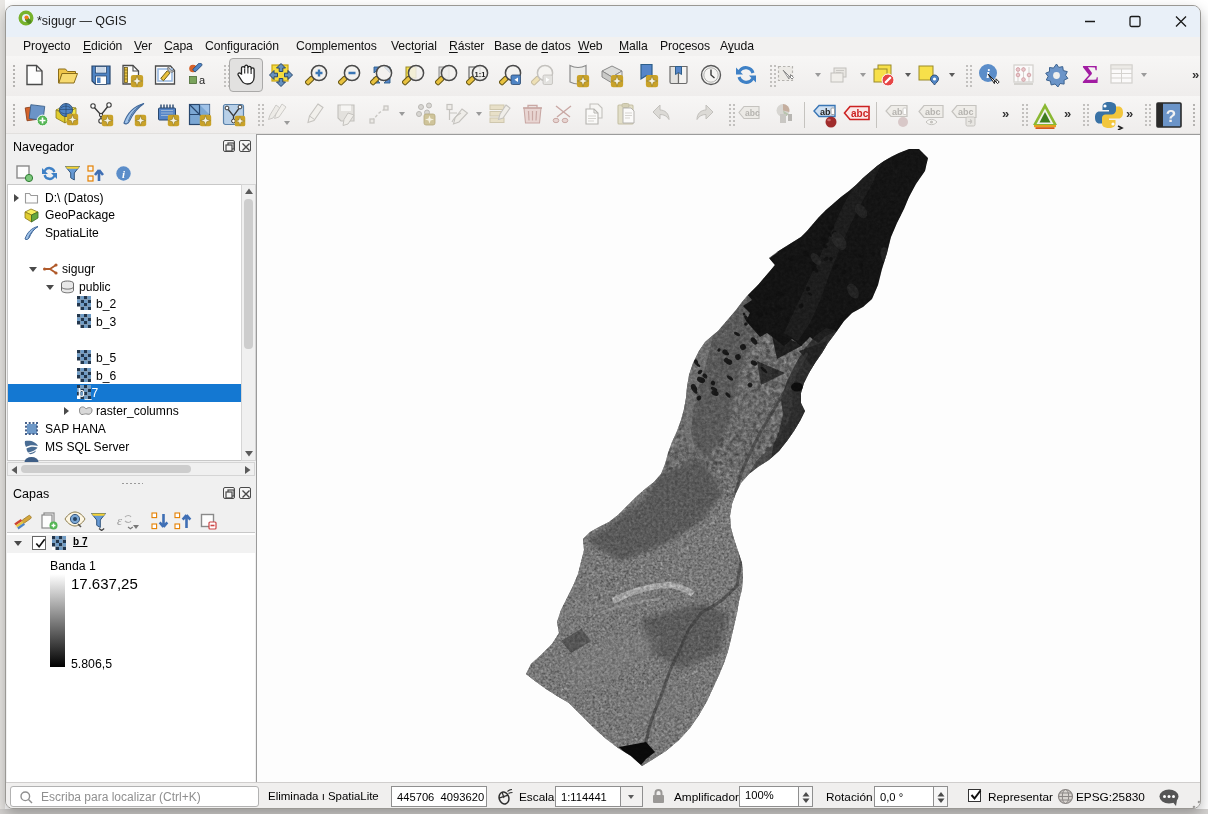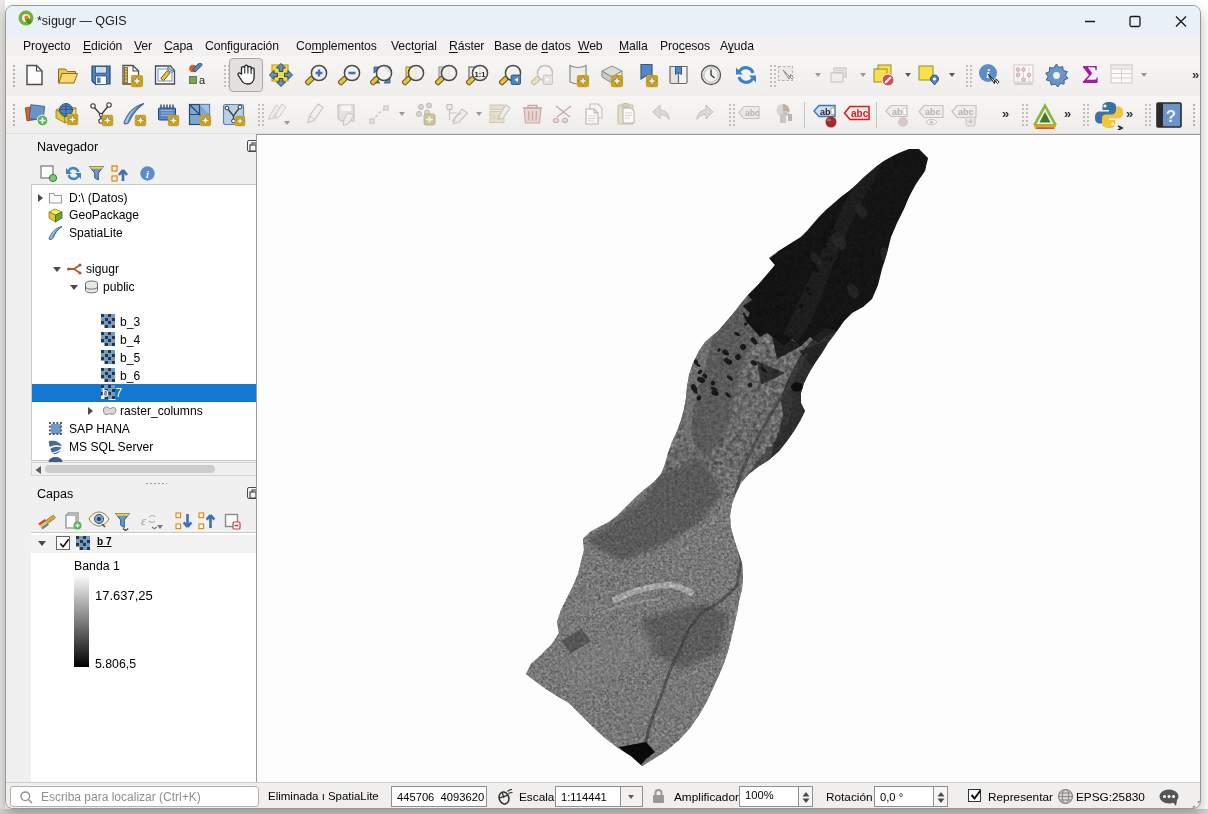--- a/index.html
+++ b/index.html
@@ -21,21 +21,21 @@
 
 #tb1 { position:absolute; left:0; top:50px; width:100%; height:40px; background:linear-gradient(#f7f6f5,#efedec); }
 #tb2 { position:absolute; left:0; top:90px; width:100%; height:38px; background:linear-gradient(#f7f6f5,#efedec); border-bottom:1px solid #e2e0de;padding-left:20px; }
 .grip { position:absolute; width:5px; height:24px; background-image:radial-gradient(circle, #b5b3b1 1px, transparent 1.2px); background-size:4px 4px; }
 .tsep { position:absolute; width:8px; height:24px; background-image:radial-gradient(circle, #c2c0be 0.9px, transparent 1.1px); background-size:4px 4px; }
 svg.ic { position:absolute; }
 .chev { position:absolute; font-size:13px; font-weight:bold; color:#333; letter-spacing:-2px; }
 .dd { position:absolute; width:0; height:0; border-left:3.5px solid transparent; border-right:3.5px solid transparent; border-top:4.5px solid #5a5a5a; }
 .ddg { border-top-color:#9a9a9a; }
 
-#dock { position:absolute; left:0; top:128px; width:250px; height:648px; background:#f0f0f0;margin-left:24px; }
+#dock { position:absolute; left:0; top:128px; width:250px; height:648px; background:#f0f0f0; }
 .ptitle { position:absolute; font-size:12.5px; color:#000; }
 .pbtn { position:absolute; width:12px; height:12px; border:1px solid #4a4a4a; border-radius:2px; background:#f5f5f5; }
 
 #navtree { position:absolute; left:1px; top:50px; width:273px; height:277px; background:#fff; border:1px solid #c8c8c8; border-right:none; }
 .trow { position:absolute; left:0; width:100%; height:18px; font-size:12.1px; color:#000; white-space:nowrap; }
 .trow .lbl { position:absolute; top:2px; }
 .arrow-r { position:absolute; top:5px; width:0; height:0; border-top:4px solid transparent; border-bottom:4px solid transparent; border-left:5px solid #4a4a4a; }
 .arrow-d { position:absolute; top:7px; width:0; height:0; border-left:4px solid transparent; border-right:4px solid transparent; border-top:5px solid #4a4a4a; }
 
 .trow.sel { background:#1478d2; }
@@ -640,31 +640,31 @@
         </div>
       <div class="trow" style="top:93px">
           <div class="arrow-d" style="left:38px"></div>
         <svg class="ic" style="left:52px;top:2px" width="15" height="14" viewBox="0 0 15 14">
             <ellipse cx="7.5" cy="3.2" rx="6" ry="2.2" fill="#e8e8e8" stroke="#6a6a6a" stroke-width="1"></ellipse>
             <path d="M1.5 3.2 v7.4 c0 1.2 2.7 2.2 6 2.2 s6 -1 6 -2.2 V3.2" fill="#e8e8e8" stroke="#6a6a6a" stroke-width="1"></path>
             <path d="M1.5 6.9 c0 1.2 2.7 2.2 6 2.2 s6 -1 6 -2.2" fill="none" stroke="#6a6a6a" stroke-width="1"></path>
           </svg>
         <span class="lbl" style="left:71px">public</span>
         </div>
+      <div class="trow" style="top:110px">
+          <svg class="ic" style="left:69px;top:1px" width="14" height="14">
+            <use href="#rasticon"></use>
+          </svg>
+          <span class="lbl" style="left:88px">b_2</span>
+        </div>
       <div class="trow" style="top:128px">
           <svg class="ic" style="left:69px;top:1px" width="14" height="14">
             <use href="#rasticon"></use>
           </svg>
           <span class="lbl" style="left:88px">b_3</span>
-        </div>
-      <div class="trow" style="top:146px">
-          <svg class="ic" style="left:69px;top:1px" width="14" height="14">
-            <use href="#rasticon"></use>
-          </svg>
-          <span class="lbl" style="left:88px">b_4</span>
         </div>
       <div class="trow" style="top:164px">
           <svg class="ic" style="left:69px;top:1px" width="14" height="14">
             <use href="#rasticon"></use>
           </svg>
           <span class="lbl" style="left:88px">b_5</span>
         </div>
       <div class="trow" style="top:182px">
           <svg class="ic" style="left:69px;top:1px" width="14" height="14">
             <use href="#rasticon"></use>
@@ -808,21 +808,21 @@
       <div style="position:absolute;left:25px;top:3px;width:14px;height:14px;border:1.4px solid #666;background:#fff"></div>
       <svg class="ic" style="left:26.5px;top:3.5px" width="13" height="13" viewBox="0 0 14 14">
           <path d="M2.5 7 L5.5 10.5 L11.5 2.5" stroke="#111" stroke-width="1.8" fill="none"></path>
         </svg>
       <svg class="ic" style="left:45px;top:3px" width="14" height="14">
           <use href="#rasticon"></use>
         </svg>
       <span style="position:absolute;left:66px;top:3px;font-size:10px;font-weight:bold;text-decoration:underline">b 7</span>
       <span style="position:absolute;left:43px;top:26px;font-size:12.3px">Banda 1</span>
       <div style="position:absolute;left:43px;top:41px;width:15px;height:93px;background:linear-gradient(#ffffff,#000000)"></div>
-      <span style="position:absolute;left:64px;top:55px;font-size:13px">17.637,25</span>
+      <span style="position:absolute;left:64px;top:42px;font-size:15px">17.637,25</span>
       <span style="position:absolute;left:64px;top:124px;font-size:12.3px">5.806,5</span>
     </div>
   </div>
 
   <div id="canvas">
   <svg width="945" height="647" viewBox="256 134 945 647" style="position:absolute;left:0;top:0">
     <defs>
       <clipPath id="shapeclip">
             <path d="M918,148 L927,157 924,170 915,183 908,196 903,208 896,222 890,236 886,252 881,268 877,284 871,298 862,306 851,312 843,320 836,330 827,342 821,352 814,362 808,372 803,382 800,392 800,402 804,410 799,420 793,430 786,440 778,450 768,459 757,466 748,473 740,482 735,492 731,503 729,515 730,527 733,538 737,550 741,562 742,575 741,588 738,600 736,612 733,625 730,638 727,650 723,662 718,674 712,687 706,700 698,714 689,727 678,739 665,750 654,757 646,762 641,765 630,755 617,747 604,737 592,726 580,714 568,702 556,695 545,688 534,680 525,673 530,663 541,653 551,643 558,632 556,621 560,609 566,597 572,585 577,573 580,561 583,549 582,538 589,531 598,526 608,521 617,514 626,505 635,496 644,488 653,481 660,473 664,463 667,452 671,441 676,430 680,419 683,408 685,397 686,386 688,374 692,362 698,350 704,341 711,335 717,330 723,323 729,316 735,309 741,301 746,295 751,290 757,284 763,277 769,270 774,264 768,257 776,251 784,246 792,241 800,236 806,230 812,223 818,216 825,209 832,203 840,196 848,190 855,184 862,177 869,171 876,165 883,160 890,156 898,152 908,148 Z"></path>
           </clipPath>

